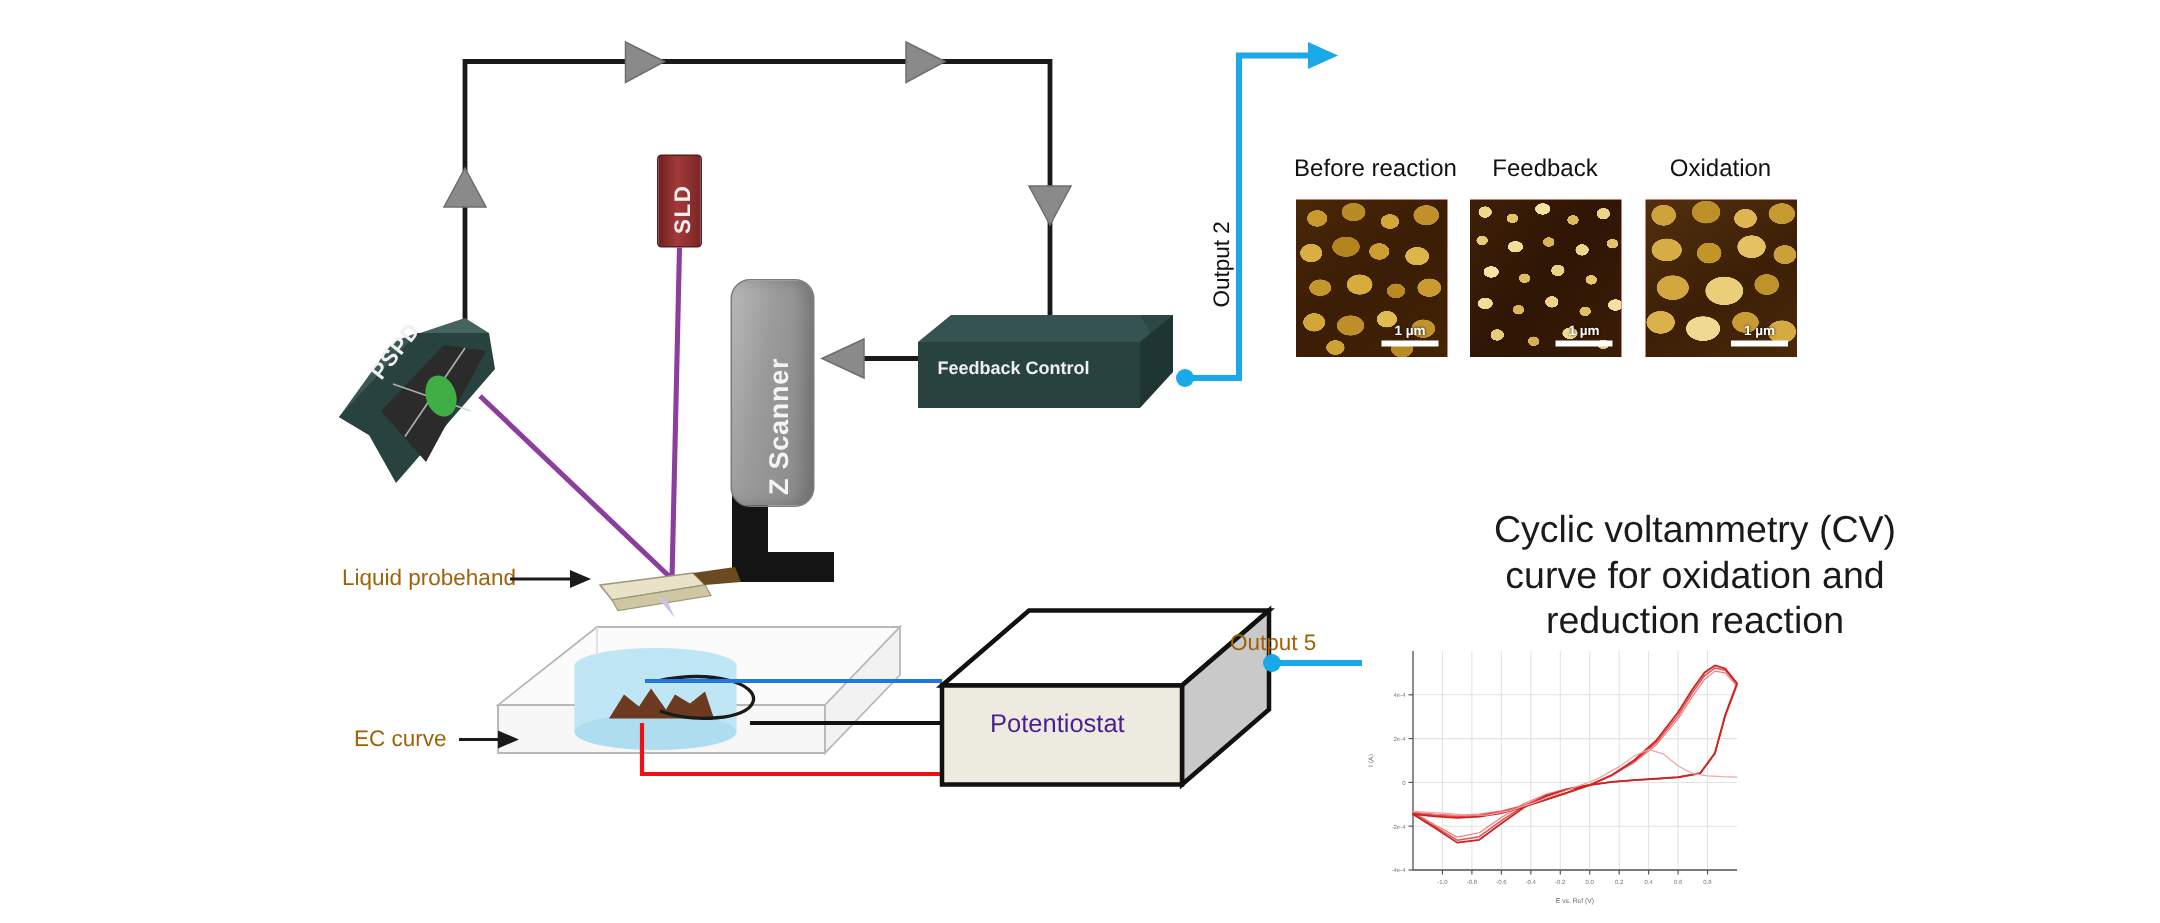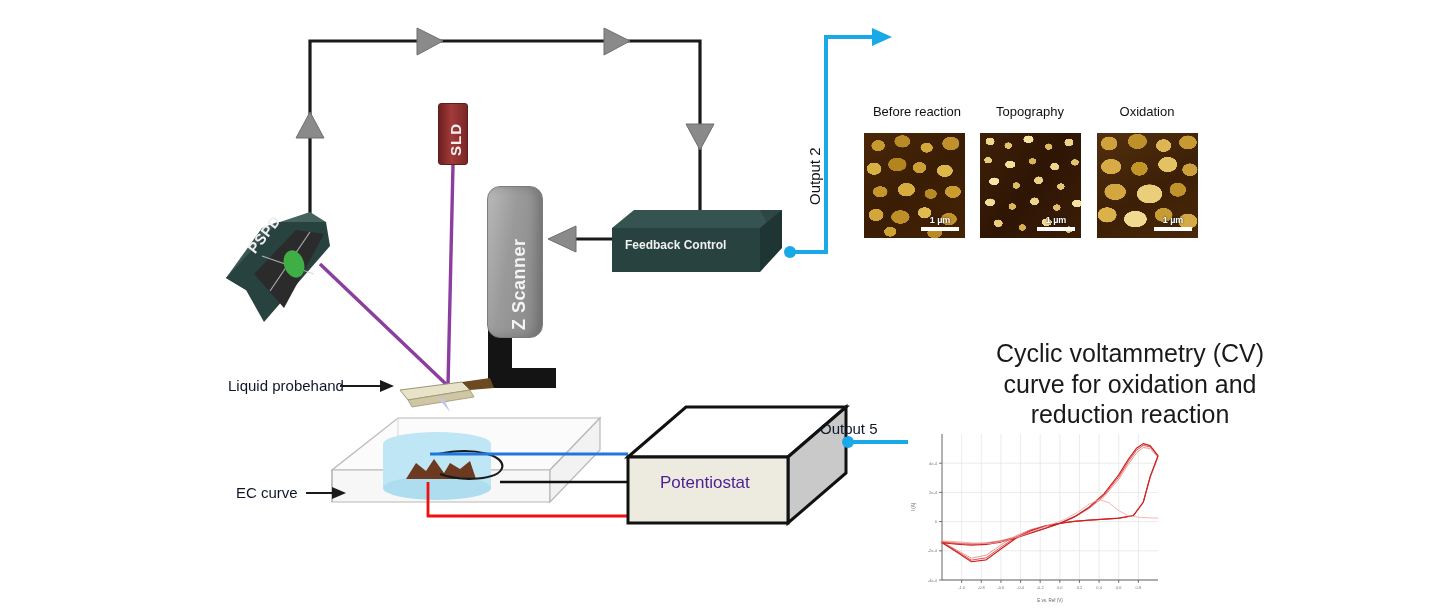--- a/index.html
+++ b/index.html
@@ -20,28 +20,28 @@
 
   
   .hdr {
     font-size: 25px;
     line-height: 1.22;
     text-align: center;
     color: #1a1a1a;
     white-space: pre-line;
   }
   .afm-cap {
-    font-size: 13px;
+    font-size: 16px;
     text-align: center;
     color: #111;
     white-space: nowrap;
   }
   .plain-lbl {
     font-size: 15px;
-    color: #0f172a;
+    color: #a16207;
     white-space: nowrap;
   }
   .vert-lbl {
     font-size: 15px;
     color: #111;
     white-space: nowrap;
     transform: rotate(-90deg);
     transform-origin: left top;
   }
   .box-lbl {
@@ -156,21 +156,21 @@
 
   <svg class="abs" style="left:780px;top:20px;width:130px;height:240px;">
     <path d="M 10 232 L 46 232 L 46 17 L 96 17" fill="none" stroke="#19A8E8" stroke-width="4"></path>
     <polygon points="112,17 92,8 92,26" fill="#19A8E8"></polygon>
     <circle cx="10" cy="232" r="6" fill="#19A8E8"></circle>
   </svg>
   <div class="abs vert-lbl" style="left:806px; top:205px;">Output 2</div>
 
 
   <div class="abs afm-cap" style="left:857px; top:104px; width:120px;">Before reaction</div>
-  <div class="abs afm-cap" style="left:973px; top:104px; width:114px;">Topography</div>
+  <div class="abs afm-cap" style="left:973px; top:104px; width:114px;">Feedback</div>
   <div class="abs afm-cap" style="left:1090px; top:104px; width:114px;">Oxidation</div>
 
   <div class="afm-img" style="left:864px; top:133px; width:101px; height:105px;">
     <div class="grain" style="
       background:
         radial-gradient(ellipse 11px 9px at 14% 12%, #C79A2E 60%, transparent 62%),
         radial-gradient(ellipse 13px 10px at 38% 8%, #B98B26 60%, transparent 62%),
         radial-gradient(ellipse 10px 8px at 62% 14%, #D3A83A 60%, transparent 62%),
         radial-gradient(ellipse 14px 11px at 86% 10%, #C0912A 60%, transparent 62%),
         radial-gradient(ellipse 12px 10px at 10% 34%, #D8AF42 60%, transparent 62%),

